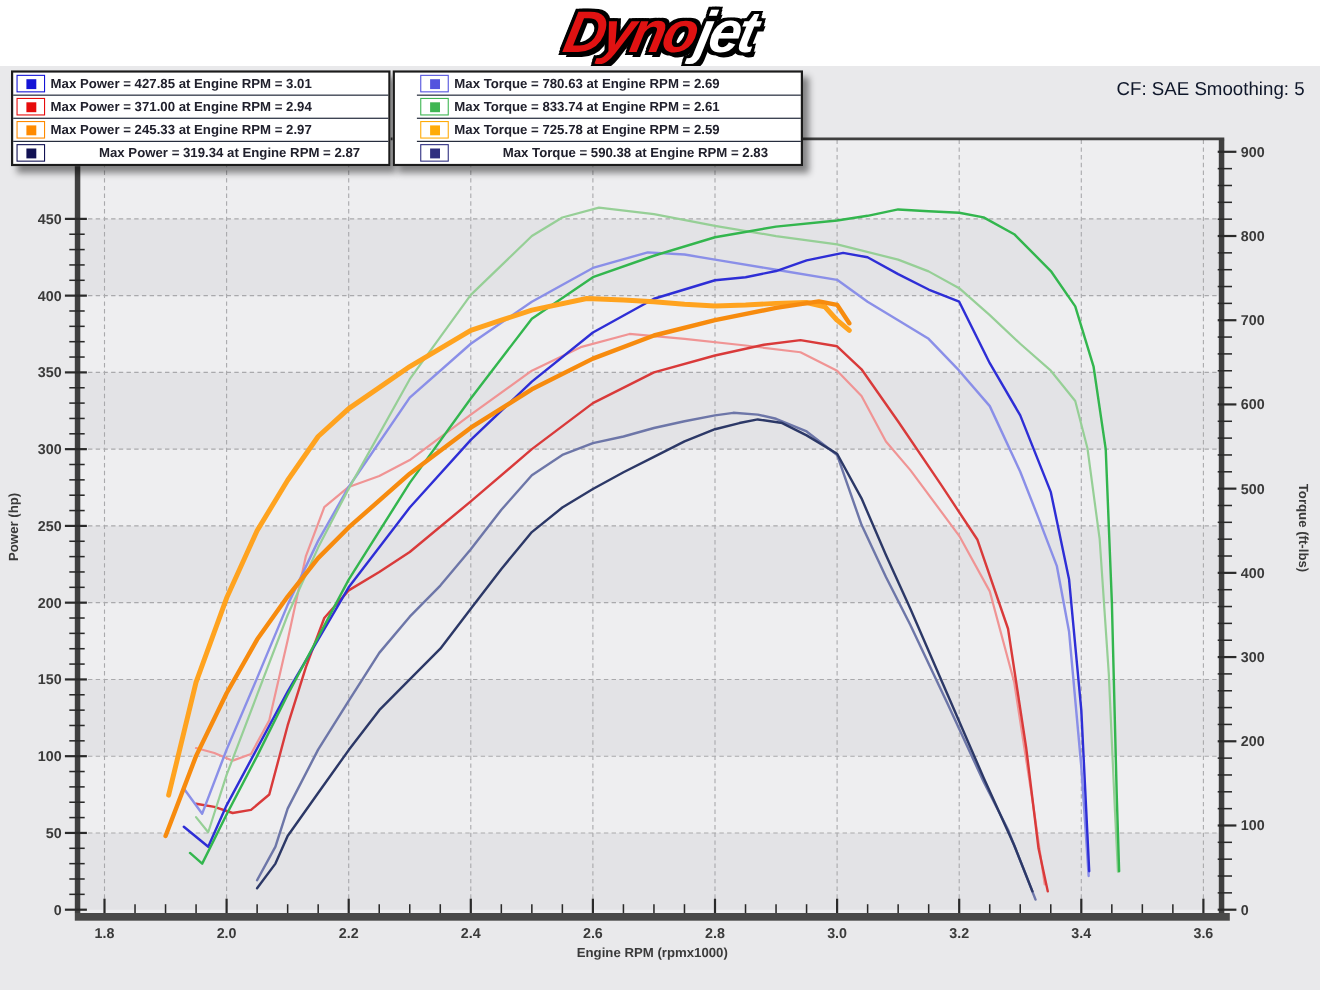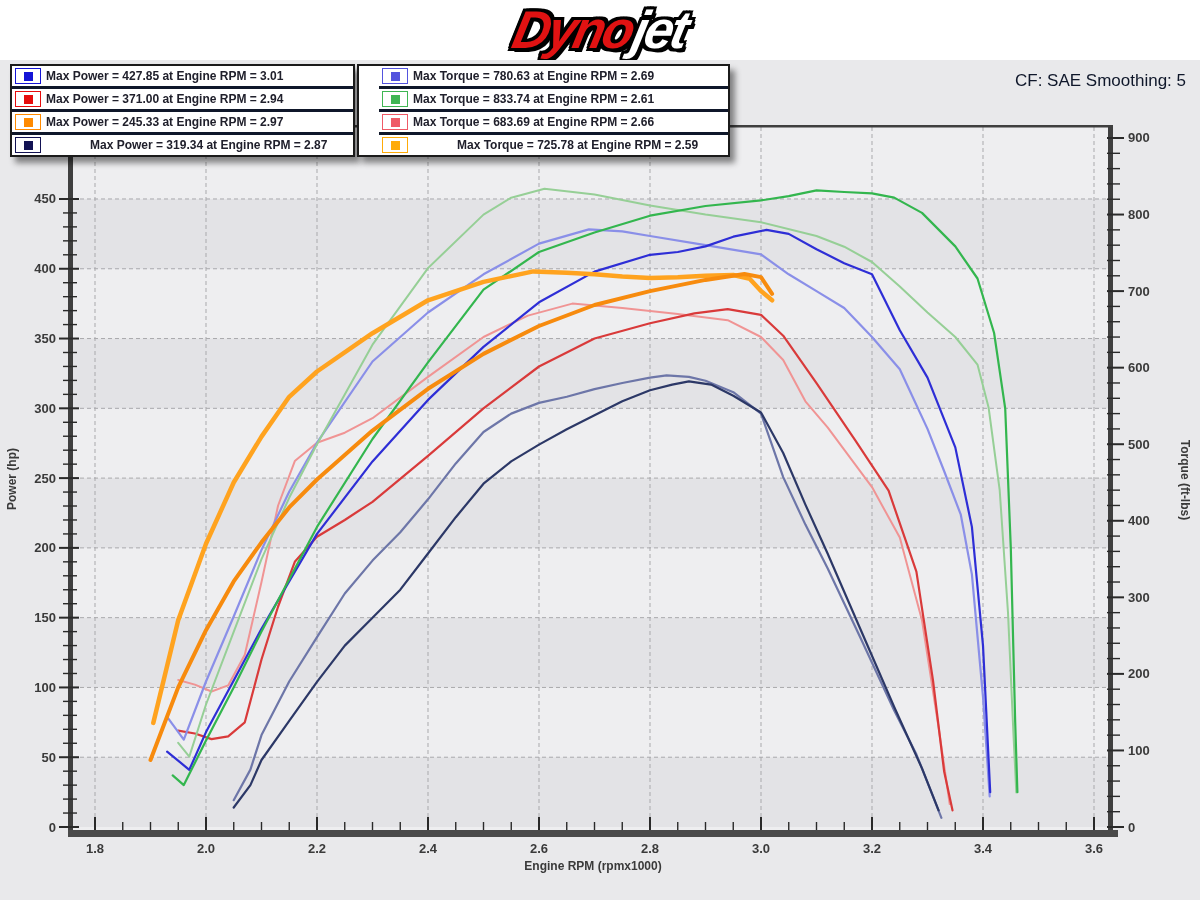--- a/index.html
+++ b/index.html
@@ -15,21 +15,21 @@
   .logo .jet{color:#ffffff;margin-left:2px;
     text-shadow:-3px -3px 0 #000,3px -3px 0 #000,-3px 3px 0 #000,3px 3px 0 #000,
                 -3px 0 0 #000,3px 0 0 #000,0 -3px 0 #000,0 3px 0 #000,4px 4px 0 #000;}
   .chart-panel{position:absolute;left:0;top:60px;width:1200px;height:840px;background:#e9e9eb;}
   .plot-svg{position:absolute;left:0;top:0;z-index:1;}
   .cf-label{position:absolute;top:11px;right:14px;z-index:3;font-size:17px;color:#0f172a;}
   .legend-box{position:absolute;top:4px;z-index:4;background:#ffffff;border:2px solid #1b1b1b;
               box-shadow:5px 6px 6px rgba(0,0,0,0.45);}
   .legend-box.power{left:10px;width:341px;}
   .legend-box.torque{left:357px;width:349px;padding-left:20px;}
-  .legend-row{display:flex;align-items:center;height:20px;border-bottom:3px solid #0f172a;}
+  .legend-row{display:flex;align-items:center;height:20px;border-bottom:1px solid #0f172a;}
   .legend-row:last-child{border-bottom:none;gap:44px;}
   .legend-swatch{width:24px;height:14px;margin:0 5px 0 3px;background:#fff;
                  display:flex;align-items:center;justify-content:center;flex:0 0 auto;}
   .legend-swatch .chip{width:9px;height:9px;}
   .legend-text{font-size:12px;font-weight:bold;color:#20202c;white-space:nowrap;}
 </style>
 </head>
 <body>
 
 <div class="stage">
@@ -297,26 +297,26 @@
           </span>
           <span class="legend-text">Max Torque = 780.63 at Engine RPM = 2.69</span>
         </div>
         <div class="legend-row">
           <span class="legend-swatch" style="border: 1px solid rgb(63, 182, 83);">
             <span class="chip" style="background: rgb(63, 182, 83);"></span>
           </span>
           <span class="legend-text">Max Torque = 833.74 at Engine RPM = 2.61</span>
         </div>
         <div class="legend-row">
-          <span class="legend-swatch" style="border: 1px solid rgb(239, 90, 102);">
-            <span class="chip" style="background: rgb(239, 90, 102);"></span>
-          </span>
-          <span class="legend-text">Max Torque = 683.69 at Engine RPM = 2.66</span>
-        </div>
-        <div class="legend-row">
           <span class="legend-swatch" style="border: 1px solid rgb(255, 171, 8);">
             <span class="chip" style="background: rgb(255, 171, 8);"></span>
           </span>
           <span class="legend-text">Max Torque = 725.78 at Engine RPM = 2.59</span>
+        </div>
+        <div class="legend-row">
+          <span class="legend-swatch" style="border: 1px solid rgb(47, 47, 128);">
+            <span class="chip" style="background: rgb(47, 47, 128);"></span>
+          </span>
+          <span class="legend-text">Max Torque = 590.38 at Engine RPM = 2.83</span>
         </div>
       </div>
   </div>
 </div>
 
 </body></html>

